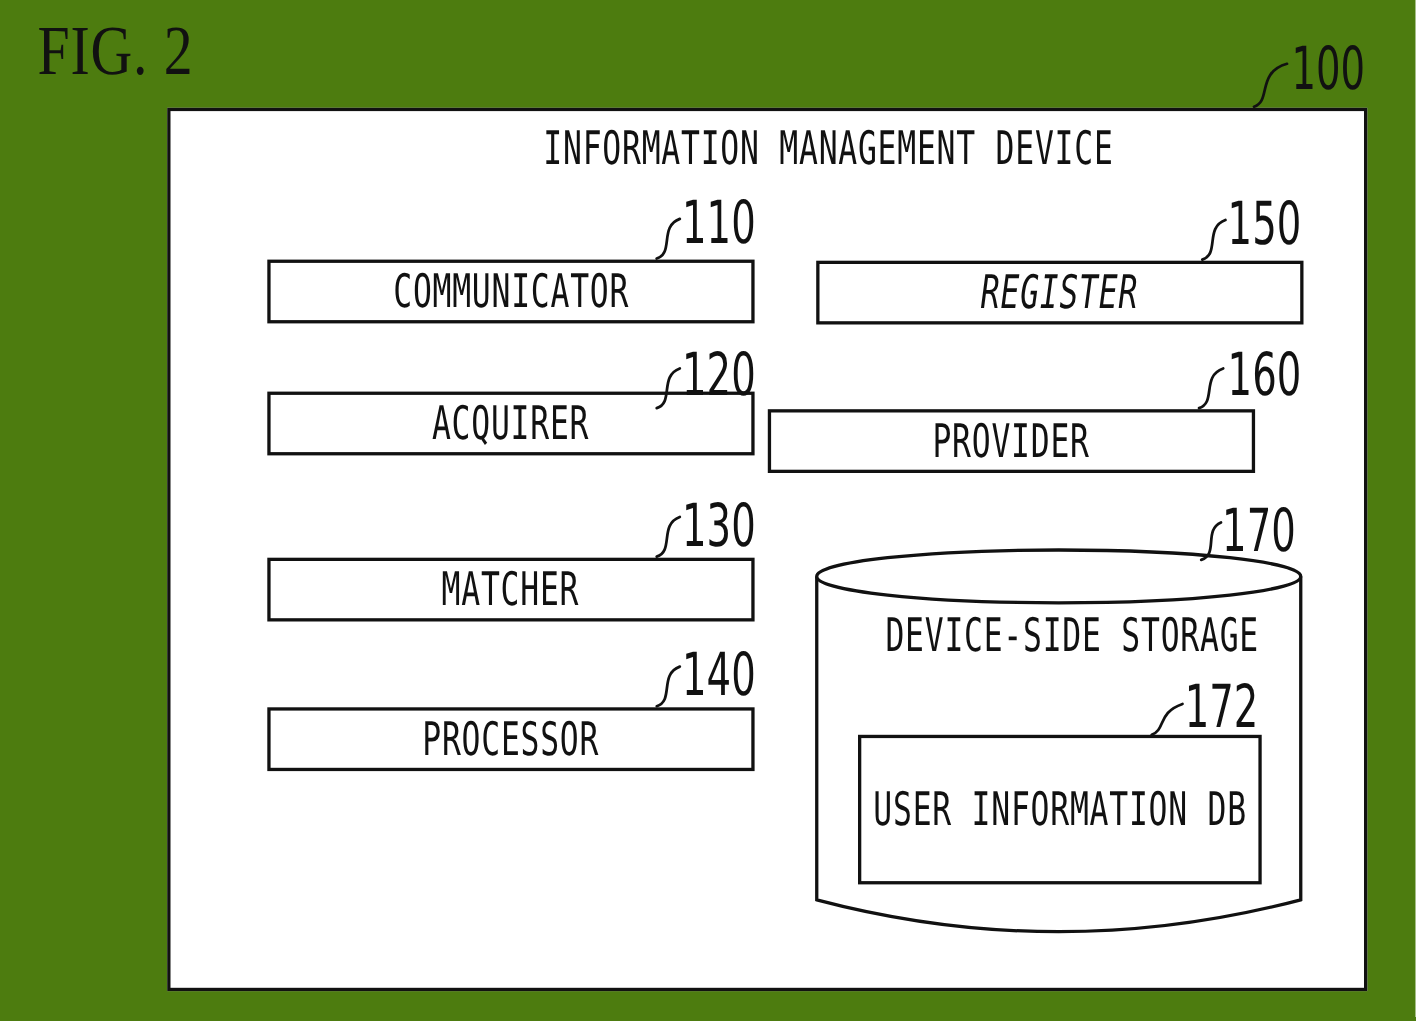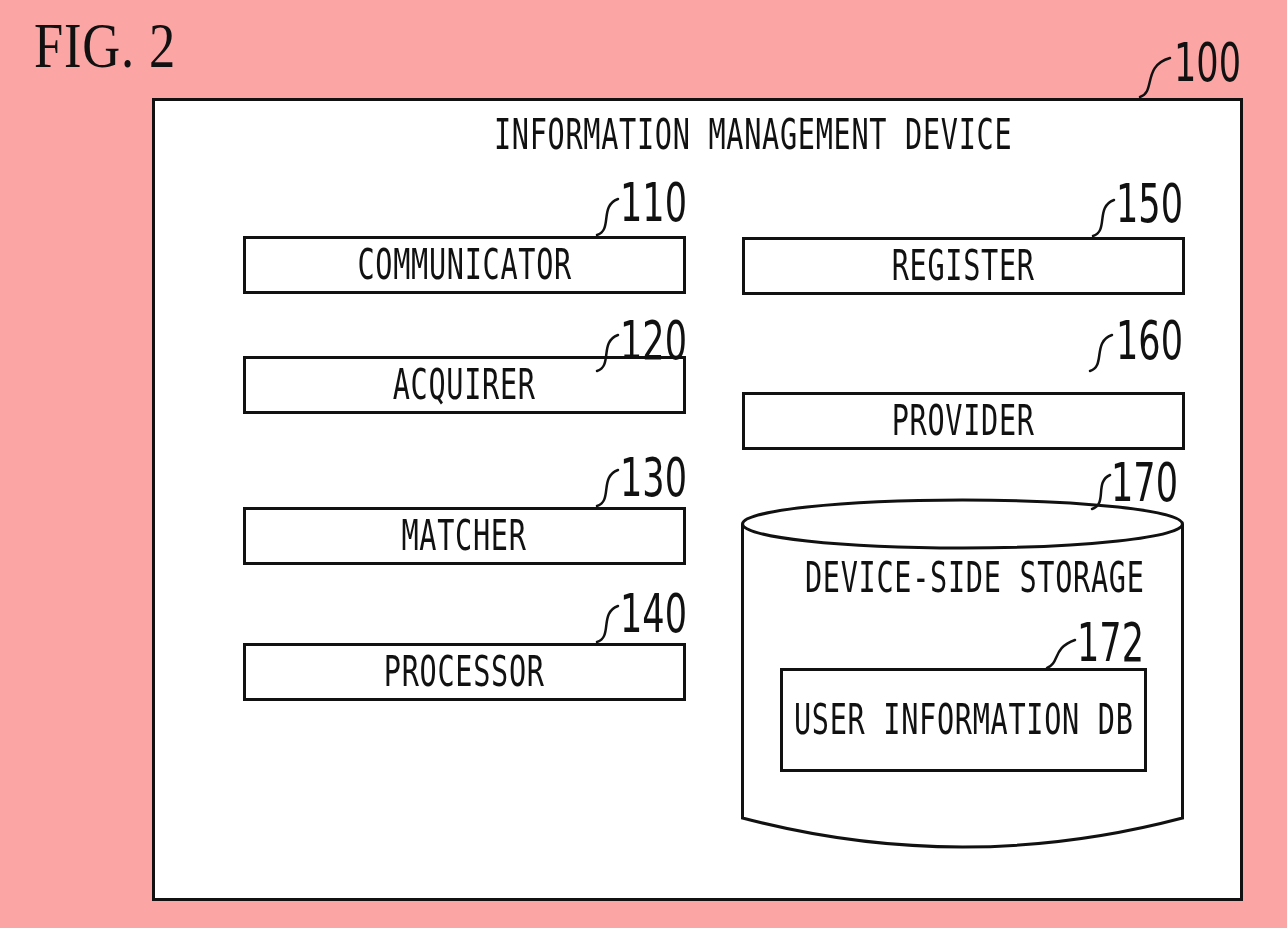--- a/index.html
+++ b/index.html
@@ -1,20 +1,20 @@
 <!DOCTYPE html>
 <html><head>
 <meta charset="utf-8">
 <style>
   html, body { margin: 0; padding: 0; background: #ffffff; }
   .canvas {
     position: relative;
     width: 1287px;
     height: 928px;
-    background: #fca5a5;
+    background: #4d7c0f;
     overflow: hidden;
     font-family: "DejaVu Sans", sans-serif;
     color: #111111;
   }
   .fig-label {
     position: absolute;
     left: 34px;
     top: 14px;
     font-family: "Liberation Serif", serif;
     font-size: 64px;
@@ -80,21 +80,21 @@
     width: 441px;
     display: flex;
     justify-content: center;
     padding-left: 12px;
   }
   .db-box {
     position: absolute;
     left: 780px;
     top: 668px;
     width: 367px;
-    height: 104px;
+    height: 136px;
     border: 3px solid #111111;
     box-sizing: border-box;
     background: #ffffff;
     display: flex;
     align-items: center;
     justify-content: center;
   }
   .overlay-svg, .cylinder-svg { position: absolute; }
 </style>
 </head>
@@ -116,24 +116,24 @@
   <div class="comp-box" style="left:243px; top:356px;text-align:center;">
     <span class="diagram-label">ACQUIRER</span>
   </div>
   <div class="comp-box" style="left:243px; top:507px;">
     <span class="diagram-label">MATCHER</span>
   </div>
   <div class="comp-box" style="left:243px; top:643px;">
     <span class="diagram-label">PROCESSOR</span>
   </div>
 
-  <div class="comp-box" style="left:742px; top:237px;">
+  <div class="comp-box" style="left:742px; top:237px;font-style:italic;">
     <span class="diagram-label">REGISTER</span>
   </div>
-  <div class="comp-box" style="left:742px; top:372px;margin-top:20px;">
+  <div class="comp-box" style="left:698px; top:372px;">
     <span class="diagram-label">PROVIDER</span>
   </div>
 
   <svg class="cylinder-svg" style="left:740px; top:496px;" width="445" height="356" viewBox="0 0 445 356">
     <path d="M2.5,28 L2.5,322 Q222.5,380 442.5,322 L442.5,28" fill="#ffffff" stroke="#111111" stroke-width="3"></path>
     <ellipse cx="222.5" cy="28" rx="220" ry="24" fill="#ffffff" stroke="#111111" stroke-width="3"></ellipse>
   </svg>
 
   <div class="storage-label-row">
     <span class="diagram-label">DEVICE-SIDE STORAGE</span>

